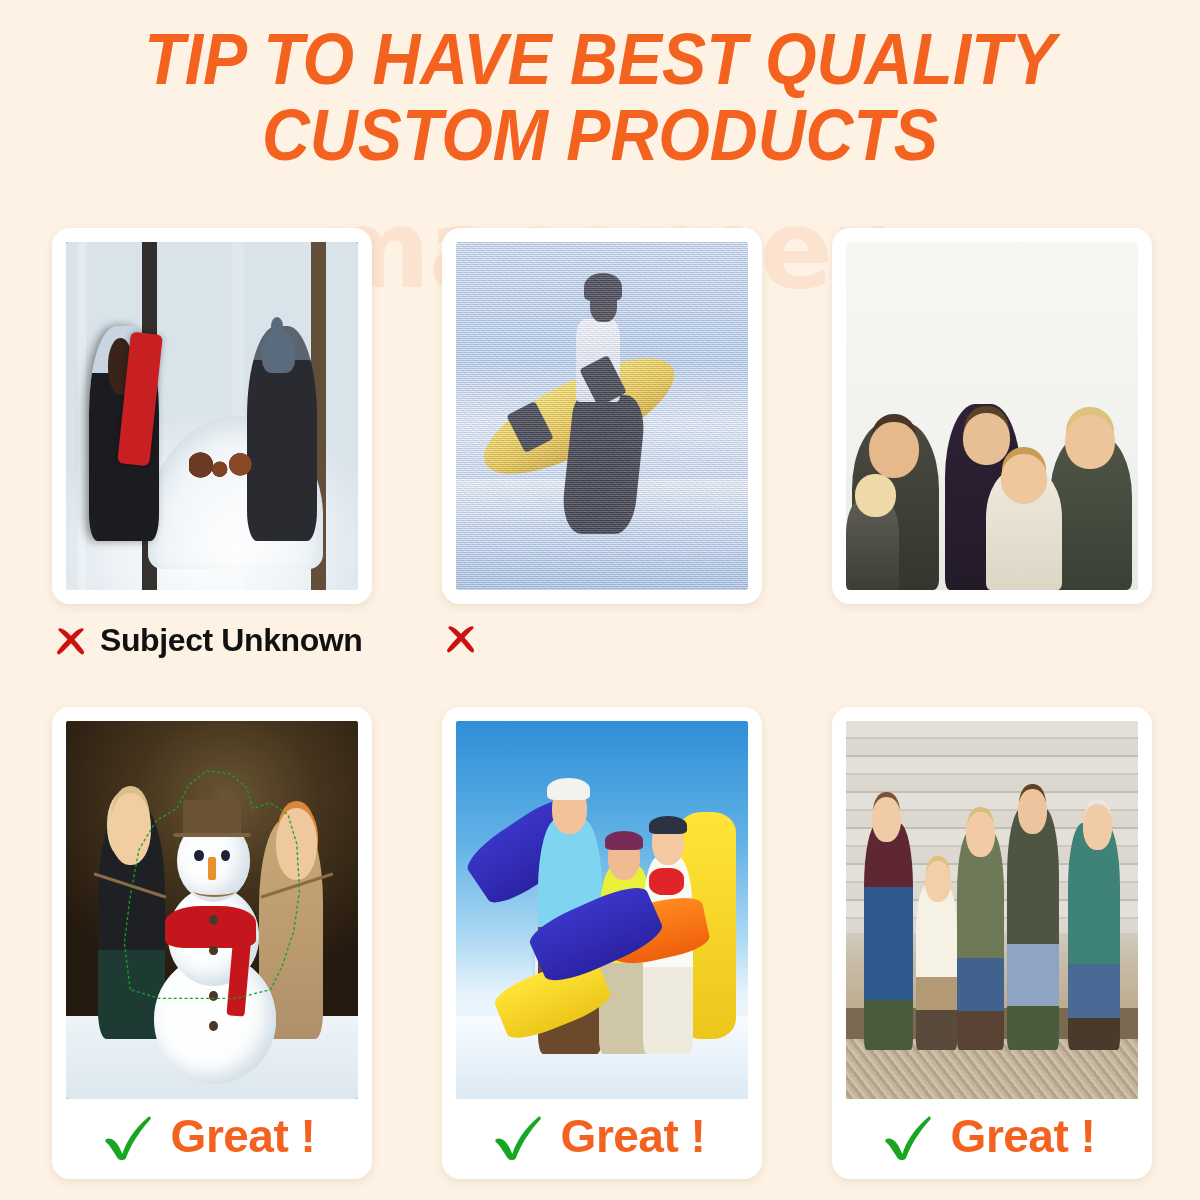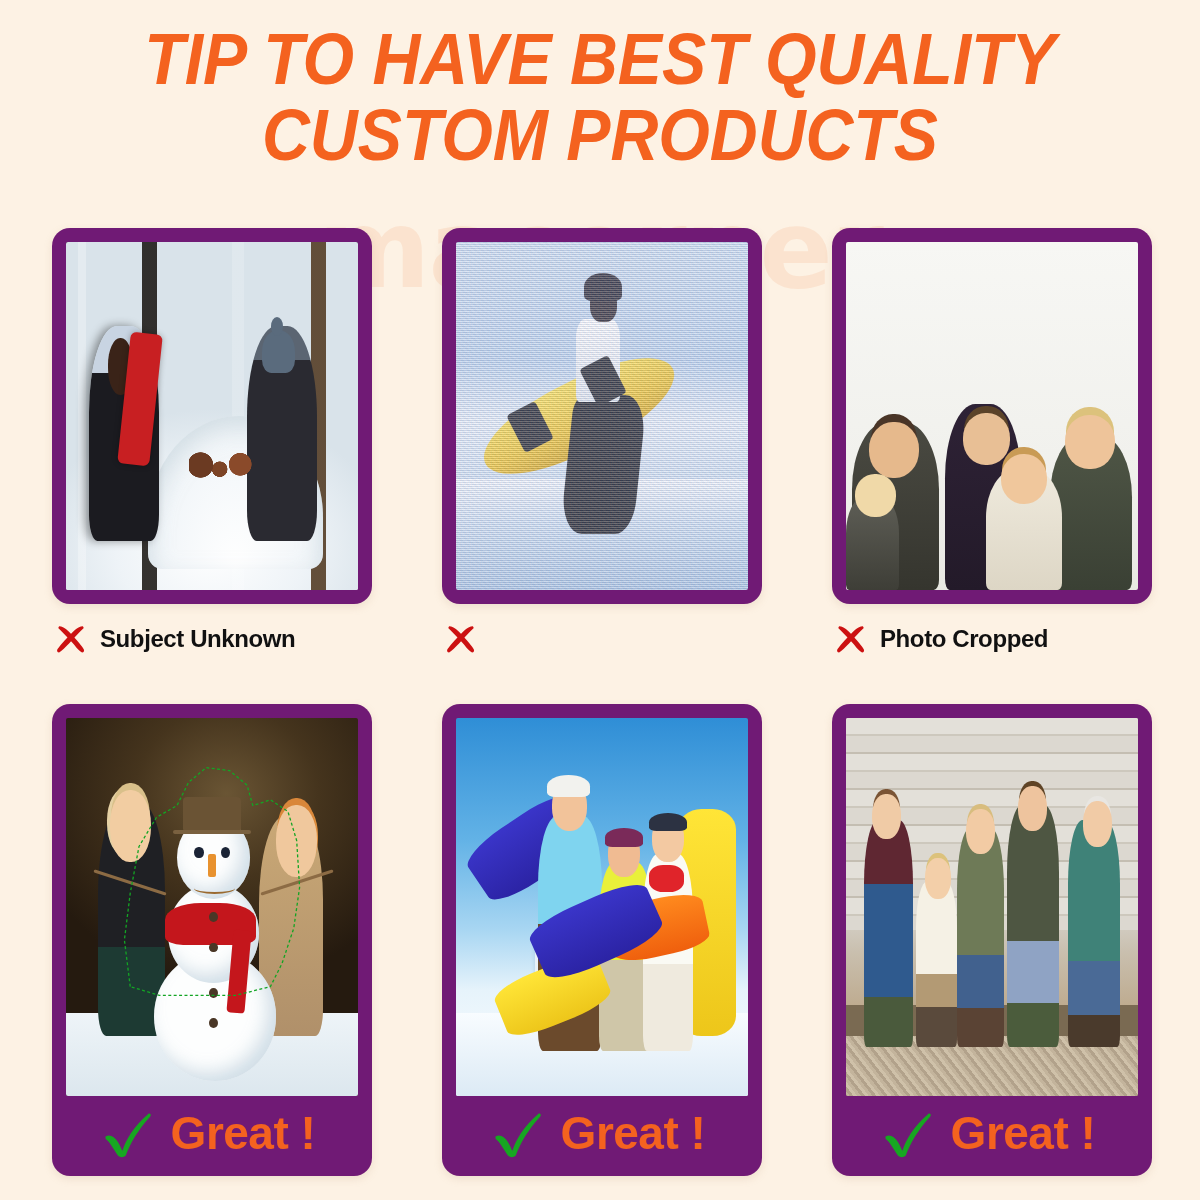--- a/index.html
+++ b/index.html
@@ -61,21 +61,21 @@
     display: flex;
     justify-content: space-between;
     align-items: flex-start;
   }
   .row-top { margin-bottom: 0px; }
 
   .cell { width: 320px; }
 
   
   .card {
-    background: #701a75;
+    background: #ffffff;
     border-radius: 18px;
     box-shadow: 0 3px 9px rgba(180,150,120,0.20);
     padding: 14px;
   }
   .card-top { height: 376px; }
   .card-bottom { padding-bottom: 6px; }
 
   .photo {
     width: 100%;
     height: 348px;
@@ -87,21 +87,21 @@
 
   
   .bad-label {
     display: flex;
     align-items: center;
     gap: 12px;
     margin-top: 18px;
     padding-left: 2px;
   }
   .bad-label .txt {
-    font-size: 24px;
+    font-size: 32px;
     font-weight: 600;
     color: #111111;
     letter-spacing: -0.4px;
     white-space: nowrap;
   }
   .xicon { width: 34px; height: 34px; flex: 0 0 34px; display:block; }
 
   
   .great-label {
     display: flex;
@@ -382,27 +382,20 @@
               <div class="f f3"></div>
                 <div class="f3h"></div>
               <div class="f f4"></div>
                 <div class="f4h"></div>
               <div class="f f2"></div>
                 <div class="f2h"></div>
             </div>
           </div>
         </div>
       </div>
-      <div class="bad-label">
-        <svg class="xicon" viewBox="0 0 40 40">
-          <path d="M5 7 C11 13 18 20 24 27 C27 31 30 34 33 36 C35 36 36 34 35 32 C31 26 24 18 17 11 C13 7 9 5 6 5 Z" fill="#CC1111"></path>
-          <path d="M35 7 C30 12 24 18 18 25 C13 30 9 34 6 36 C4 36 3 34 4 32 C9 25 16 18 23 11 C27 7 31 5 34 5 Z" fill="#CC1111"></path>
-        </svg>
-        <span class="txt">Photo Cropped</span>
-      </div>
     </div>
 
   </div>
 
   <div style="height:48px"></div>
 
   <div class="row row-bottom">
 
     <div class="cell">
       <div class="card card-bottom">

